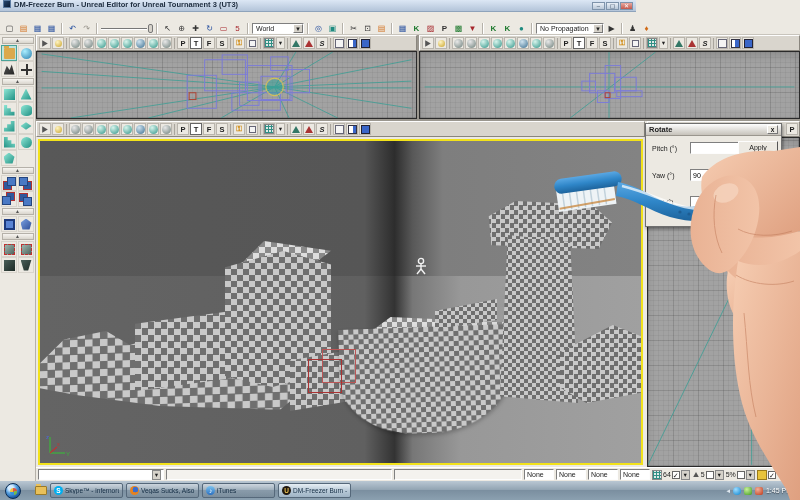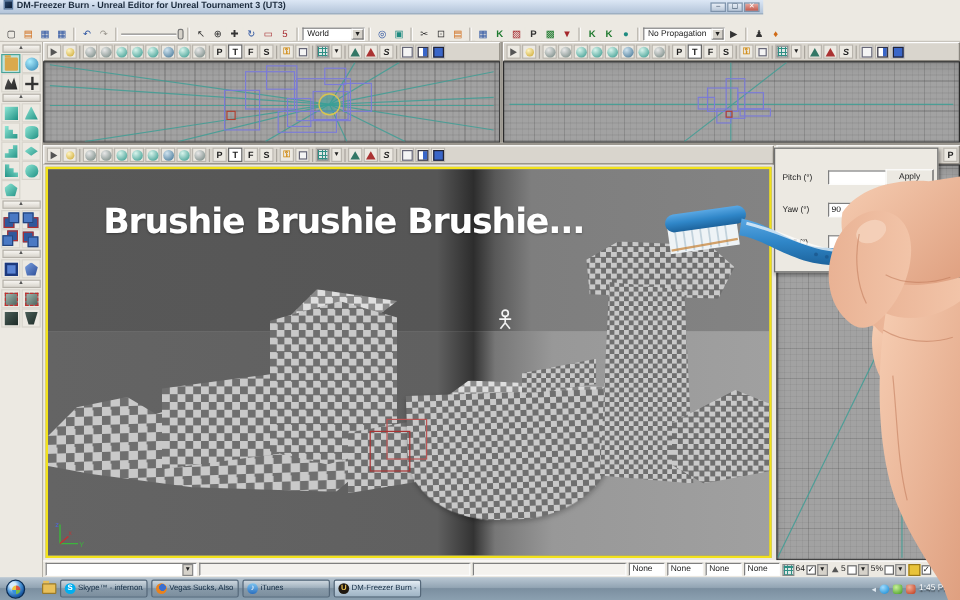--- a/index.html
+++ b/index.html
@@ -579,21 +579,20 @@
 
     <svg id="axis" width="26" height="24" viewBox="0 0 26 24">
       <line x1="5" y1="20" x2="5" y2="4" stroke="#3cb53c" stroke-width="1.2"></line>
       <line x1="5" y1="20" x2="20" y2="20" stroke="#3cb53c" stroke-width="1.2"></line>
       <line x1="5" y1="20" x2="12" y2="14" stroke="#c03434" stroke-width="1.2"></line>
       <text x="1" y="6" font-size="6" fill="#4a6ae0">z</text>
       <text x="21" y="23" font-size="6" fill="#3cb53c">Y</text>
       <text x="12" y="13" font-size="5.5" fill="#c03434">x</text>
     </svg>
 
-    <div id="caption">Brushie Brushie Brushie...</div>
   </div>
 
   <div class="vp-tb" style="left:647px;top:121px;width:153px;overflow:hidden">
   <span class="vbtn">
         <span class="tri" style="transform:rotate(90deg) scale(.8)"></span>
       </span>
   <span class="vbtn">
         <span class="dot d2" style="width:7px;height:7px;background:radial-gradient(circle at 35% 30%,#fff4c2,#caa52c)"></span>
       </span>
   <span class="vsep"></span>
@@ -651,20 +650,24 @@
         <rect x="90" y="36" width="14" height="18"></rect>
           <rect x="72" y="66" width="44" height="12"></rect>
       </g>
       <rect x="56" y="80" width="10" height="9" fill="none" stroke="#b04030"></rect>
       <path d="M92,60 L124,84 L86,92 Z" fill="none" stroke="#c8862a"></path>
       <path d="M96,72 L120,66" stroke="#c8862a"></path>
     </svg>
   </div>
 
   <div id="rotdlg" class="abs">
+    <div class="dtb">
+      <b>Rotate</b>
+      <span class="dx">x</span>
+    </div>
     <span class="drow dlab" style="left:6px;top:21px">Pitch (°)</span>
     <input class="dinp" style="left: 44px; top: 18px;" value="">
     <div id="applybtn">Apply</div>
     <span class="drow" style="left:92px;top:38px"><span class="cb">✓</span> <span>Relative</span></span>
     <span class="drow dlab" style="left:6px;top:48px">Yaw (°)</span>
     <input class="dinp" style="left: 44px; top: 45px;" value="90">
     <span class="drow dlab" style="left:6px;top:75px">Roll (°)</span>
     <input class="dinp" style="left: 44px; top: 72px;" value="">
   </div>
 

